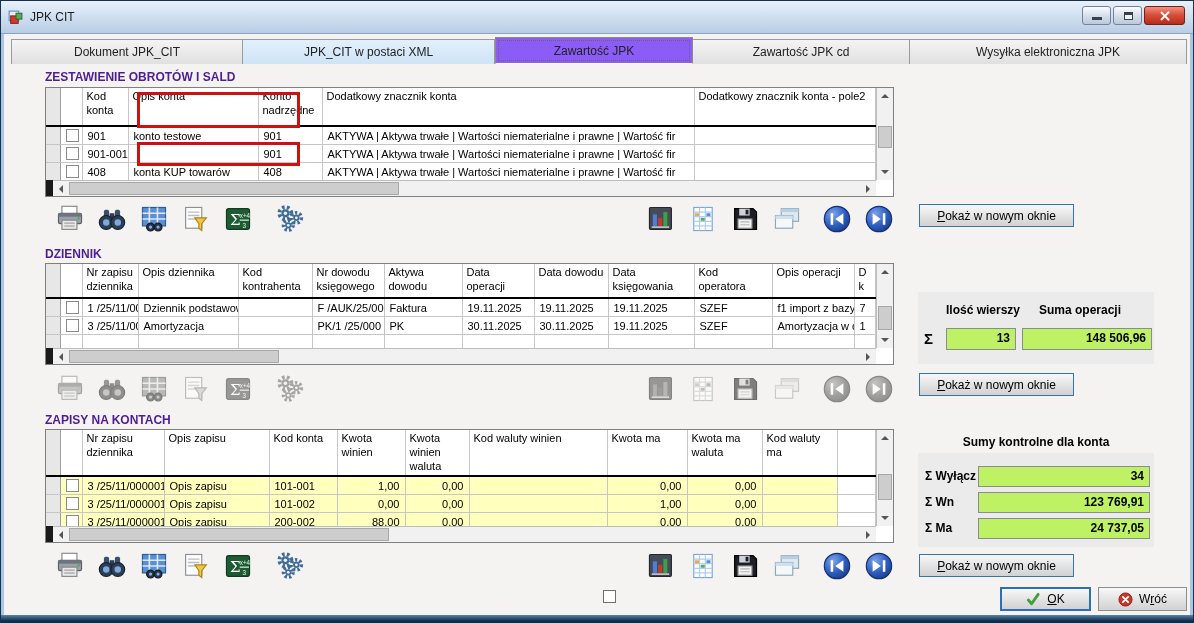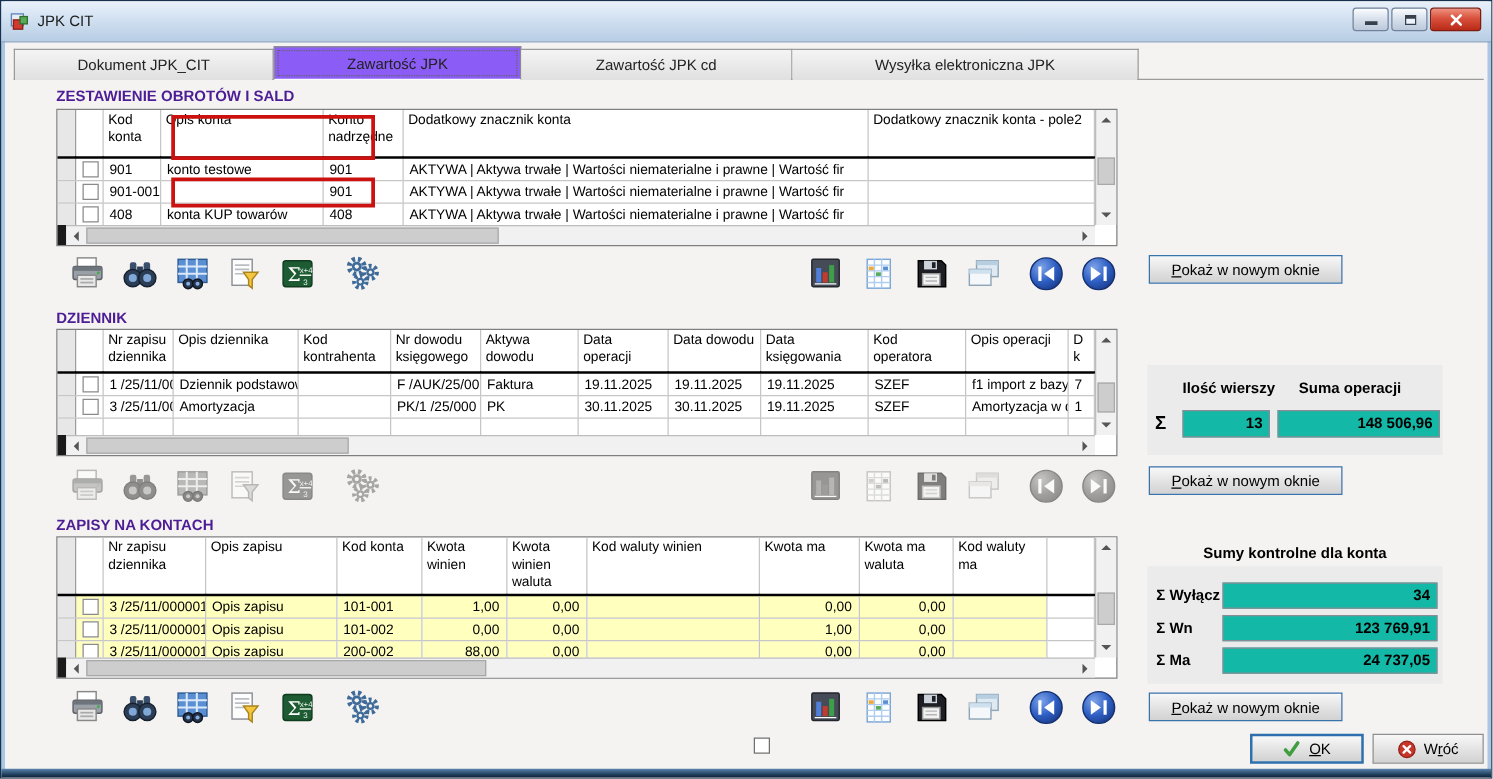--- a/index.html
+++ b/index.html
@@ -74,21 +74,21 @@
   .btn { position:absolute; height:23px; background:linear-gradient(#f8f8f8,#e2e2e2 55%,#d2d2d2);
          border:1px solid #3973ad; font-size:12px; color:#000; display:flex; align-items:center; justify-content:center; cursor:pointer; }
   .btn u { text-decoration:underline; }
   .btn.plain { border:1px solid #8e8e8e; }
   .btn.focus2 { border:2px solid #2f6fad; }
   .btn .bicon { width:15px; height:15px; margin-right:6px; }
 
   
   .panel-title { position:absolute; width:236px; text-align:center; font-size:12px; font-weight:bold; }
   .panel-box { position:absolute; left:917px; width:236px; background:#ebebeb; }
-  .fieldbox { position:absolute; background:#14b8a6; border:1px solid #898c95; font-size:12px; font-weight:bold;
+  .fieldbox { position:absolute; background:#bef264; border:1px solid #898c95; font-size:12px; font-weight:bold;
               text-align:right; padding:2px 5px; }
   .plabel { position:absolute; font-size:12px; font-weight:bold; }
 
   
   .footer-check { position:absolute; left:602px; top:589px; width:13px; height:13px; background:#fff; border:1px solid #707070; cursor:pointer; }
   .footer-label { position:absolute; left:621px; top:585px; font-size:11px; font-weight:bold; line-height:1.3; }
   .bottom-strip { position:absolute; left:0; bottom:0; width:100%; height:7px;
                   background:linear-gradient(#5b84ad,#1d3b58 70%,#0e2236); }
 </style>
 </head>
@@ -112,22 +112,25 @@
       <div class="wb">
           <span class="glyph-max"></span>
         </div>
       <div class="wb close">
           <span class="glyph-x"></span>
         </div>
     </div>
   </div>
 
   <div class="tabstrip">
-    <div class="tab" style="width:208px">
+    <div class="tab" style="width:232px">
         <span>Dokument JPK_CIT</span>
+      </div>
+    <div class="tab blue" style="width:252px">
+        <span>JPK_CIT w postaci XML</span>
       </div>
     <div class="tab active" style="width:198px">
         <span>Zawartość JPK</span>
       </div>
     <div class="tab" style="width:217px">
         <span>Zawartość JPK cd</span>
       </div>
     <div class="tab" style="width:277px">
         <span>Wysyłka elektroniczna JPK</span>
       </div>

